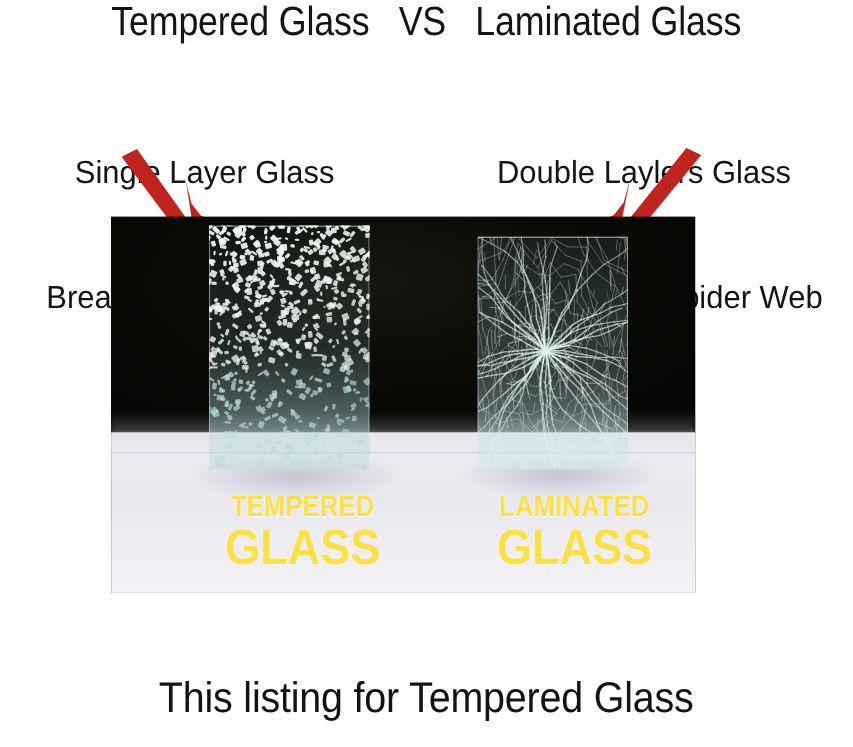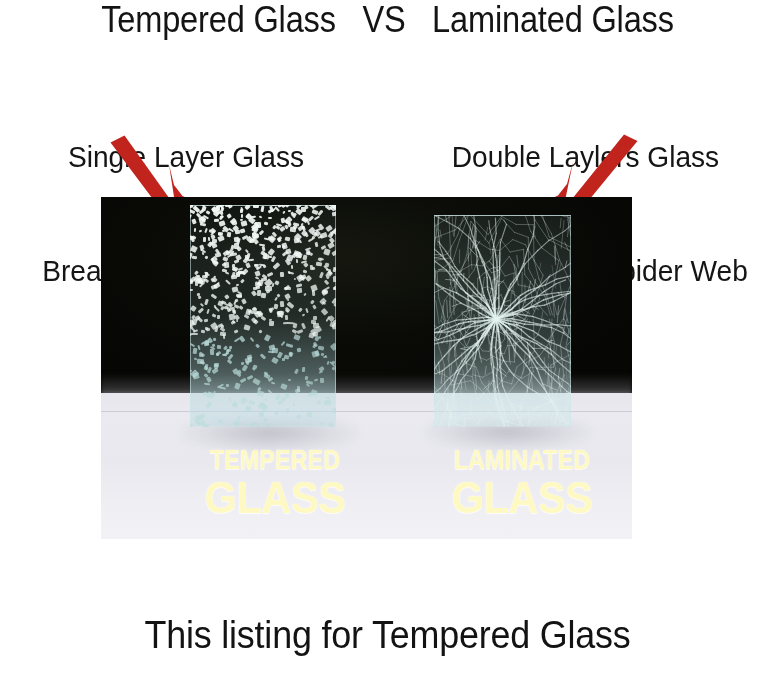--- a/index.html
+++ b/index.html
@@ -152,21 +152,21 @@
     background: radial-gradient(ellipse at 50% 40%, rgba(120,120,135,0.34) 0%, rgba(150,150,165,0.12) 55%, rgba(255,255,255,0) 78%);
     filter: blur(3px);
   }
   .shadow-left  { left: 78px;  top: 222px; width: 180px; height: 34px; }
   .shadow-right { left: 322px; top: 222px; width: 170px; height: 32px; }
 
   
   .photo-caption {
     position: absolute;
     text-align: center;
-    color: #fef9c3;
+    color: #fde047;
     font-weight: 700;
     text-shadow: 0 0 2px rgba(255,255,255,0.85), 0 1px 1px rgba(255,255,255,0.7);
   }
   .photo-caption .small {
     display: block;
     font-size: 27px;
     line-height: 27px;
     letter-spacing: 0.2px;
     transform: scaleX(0.86);
   }

